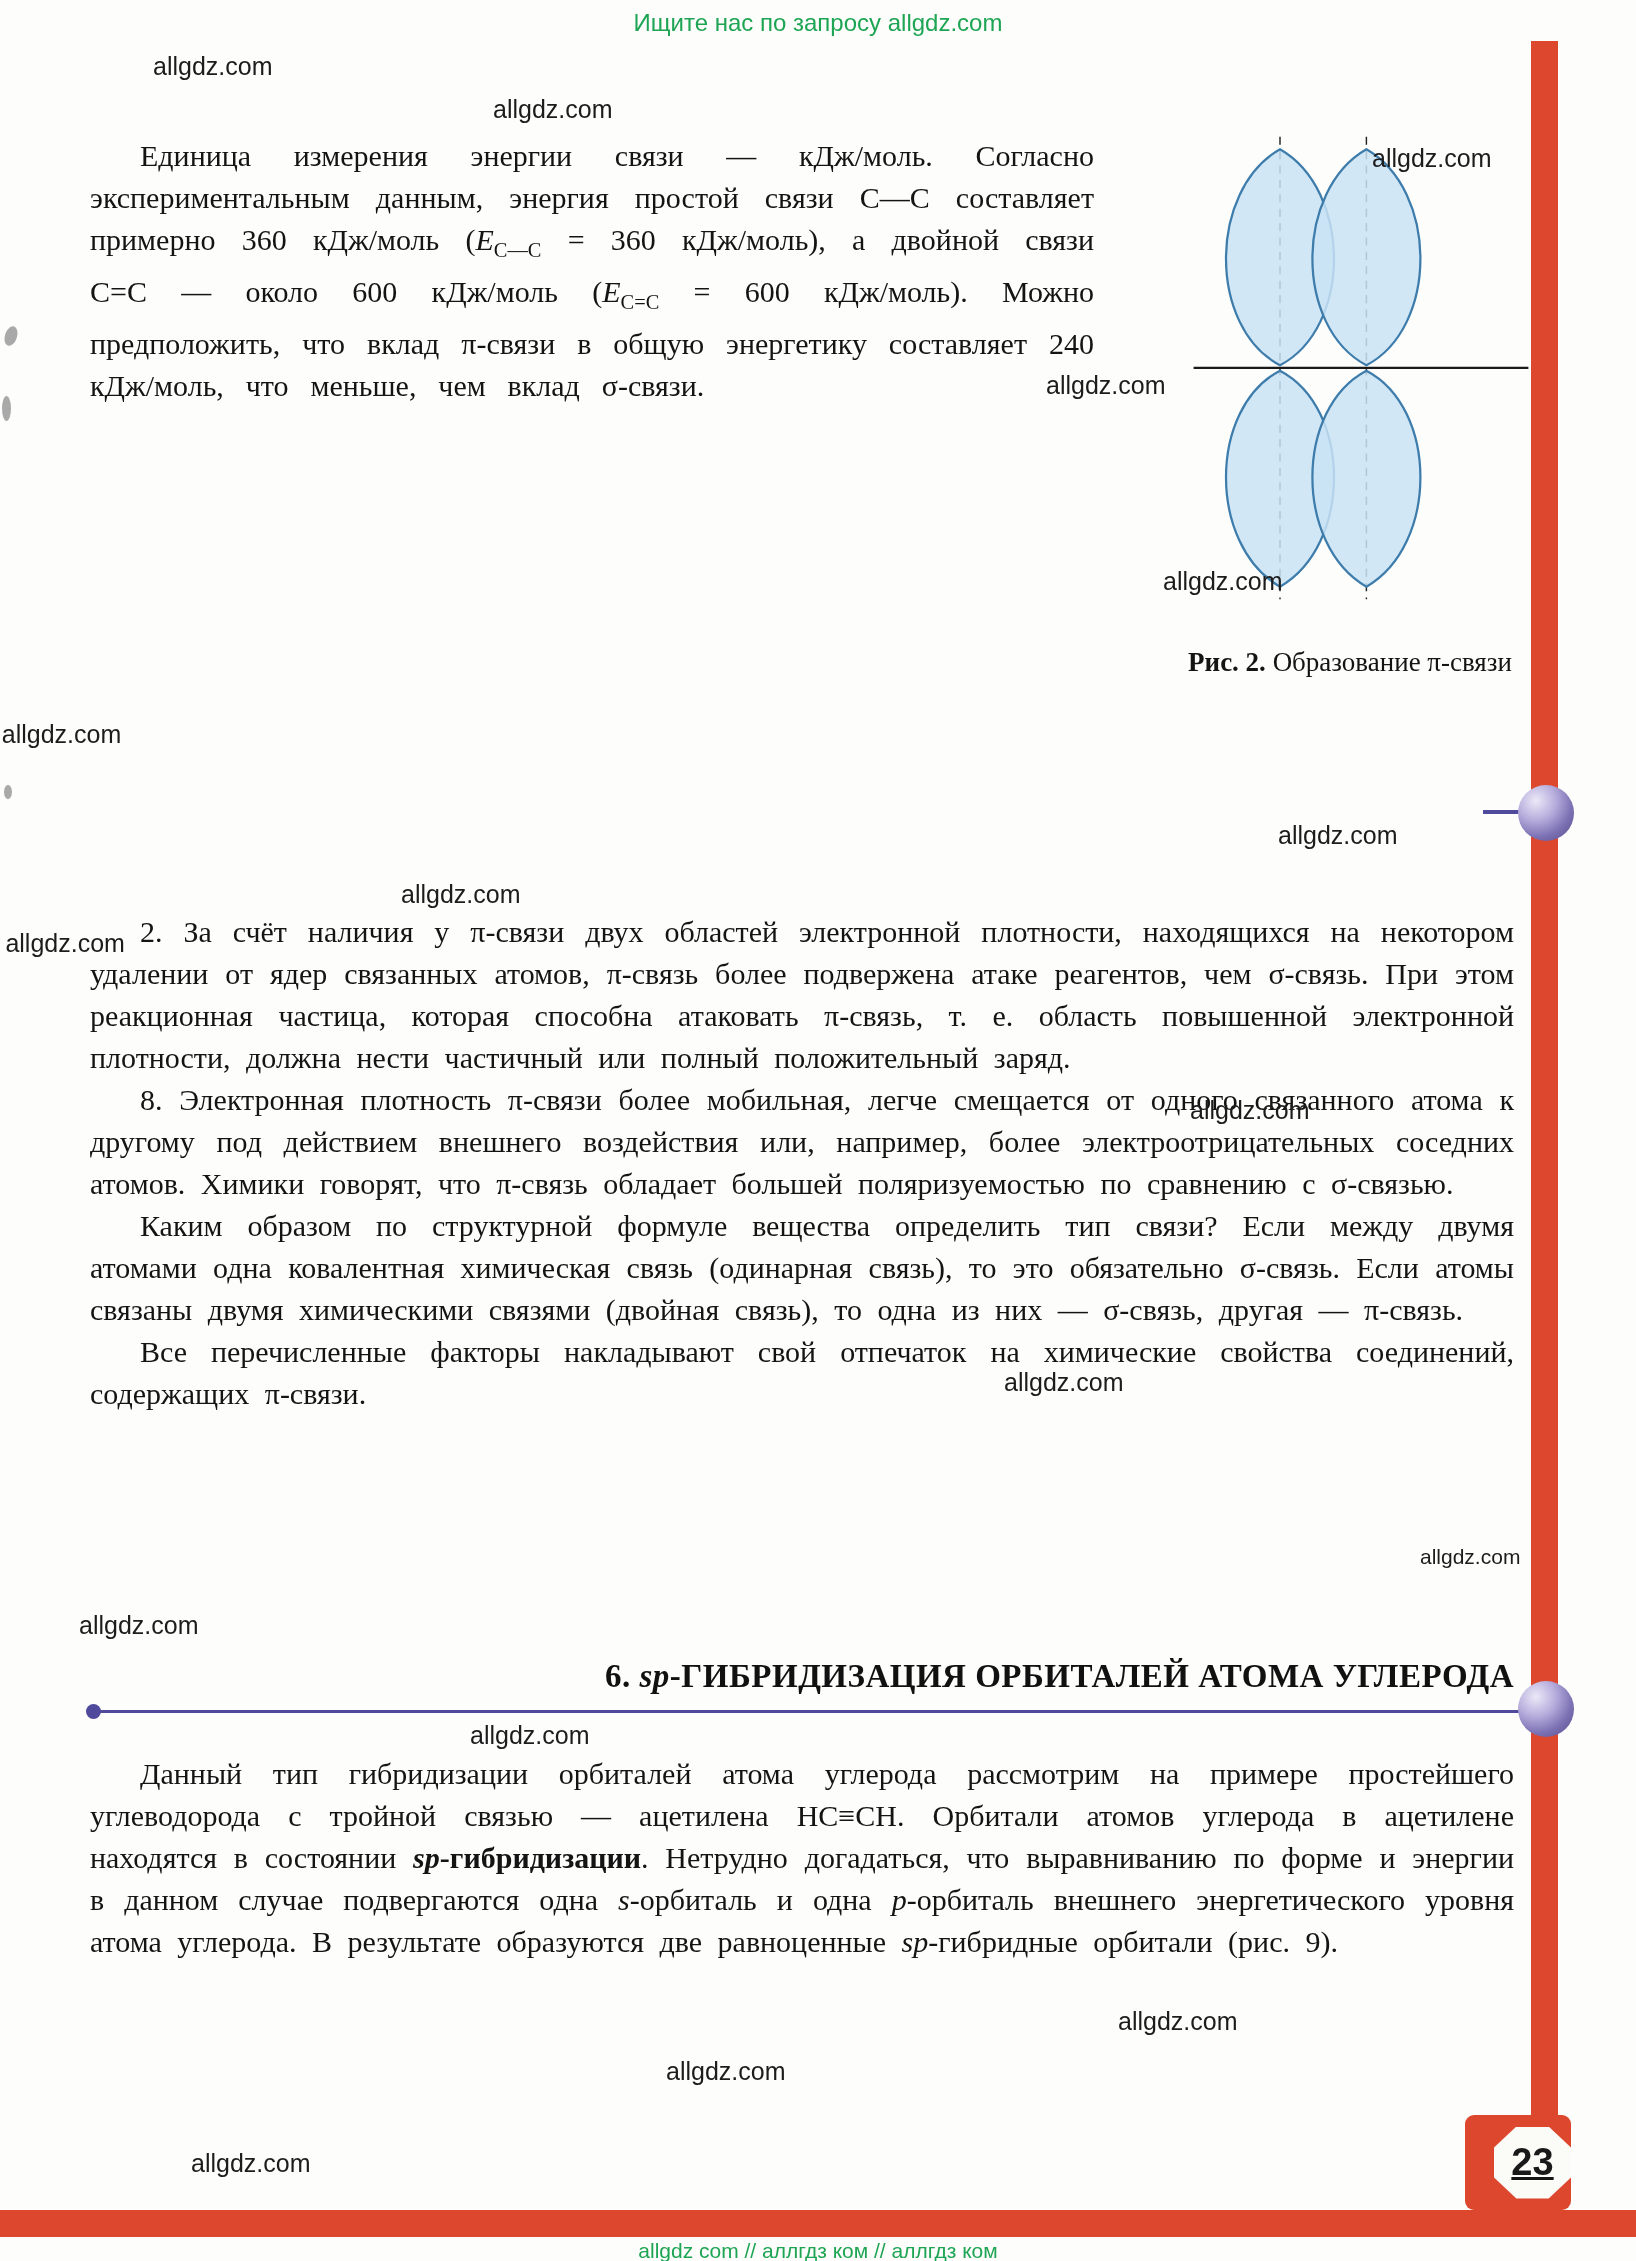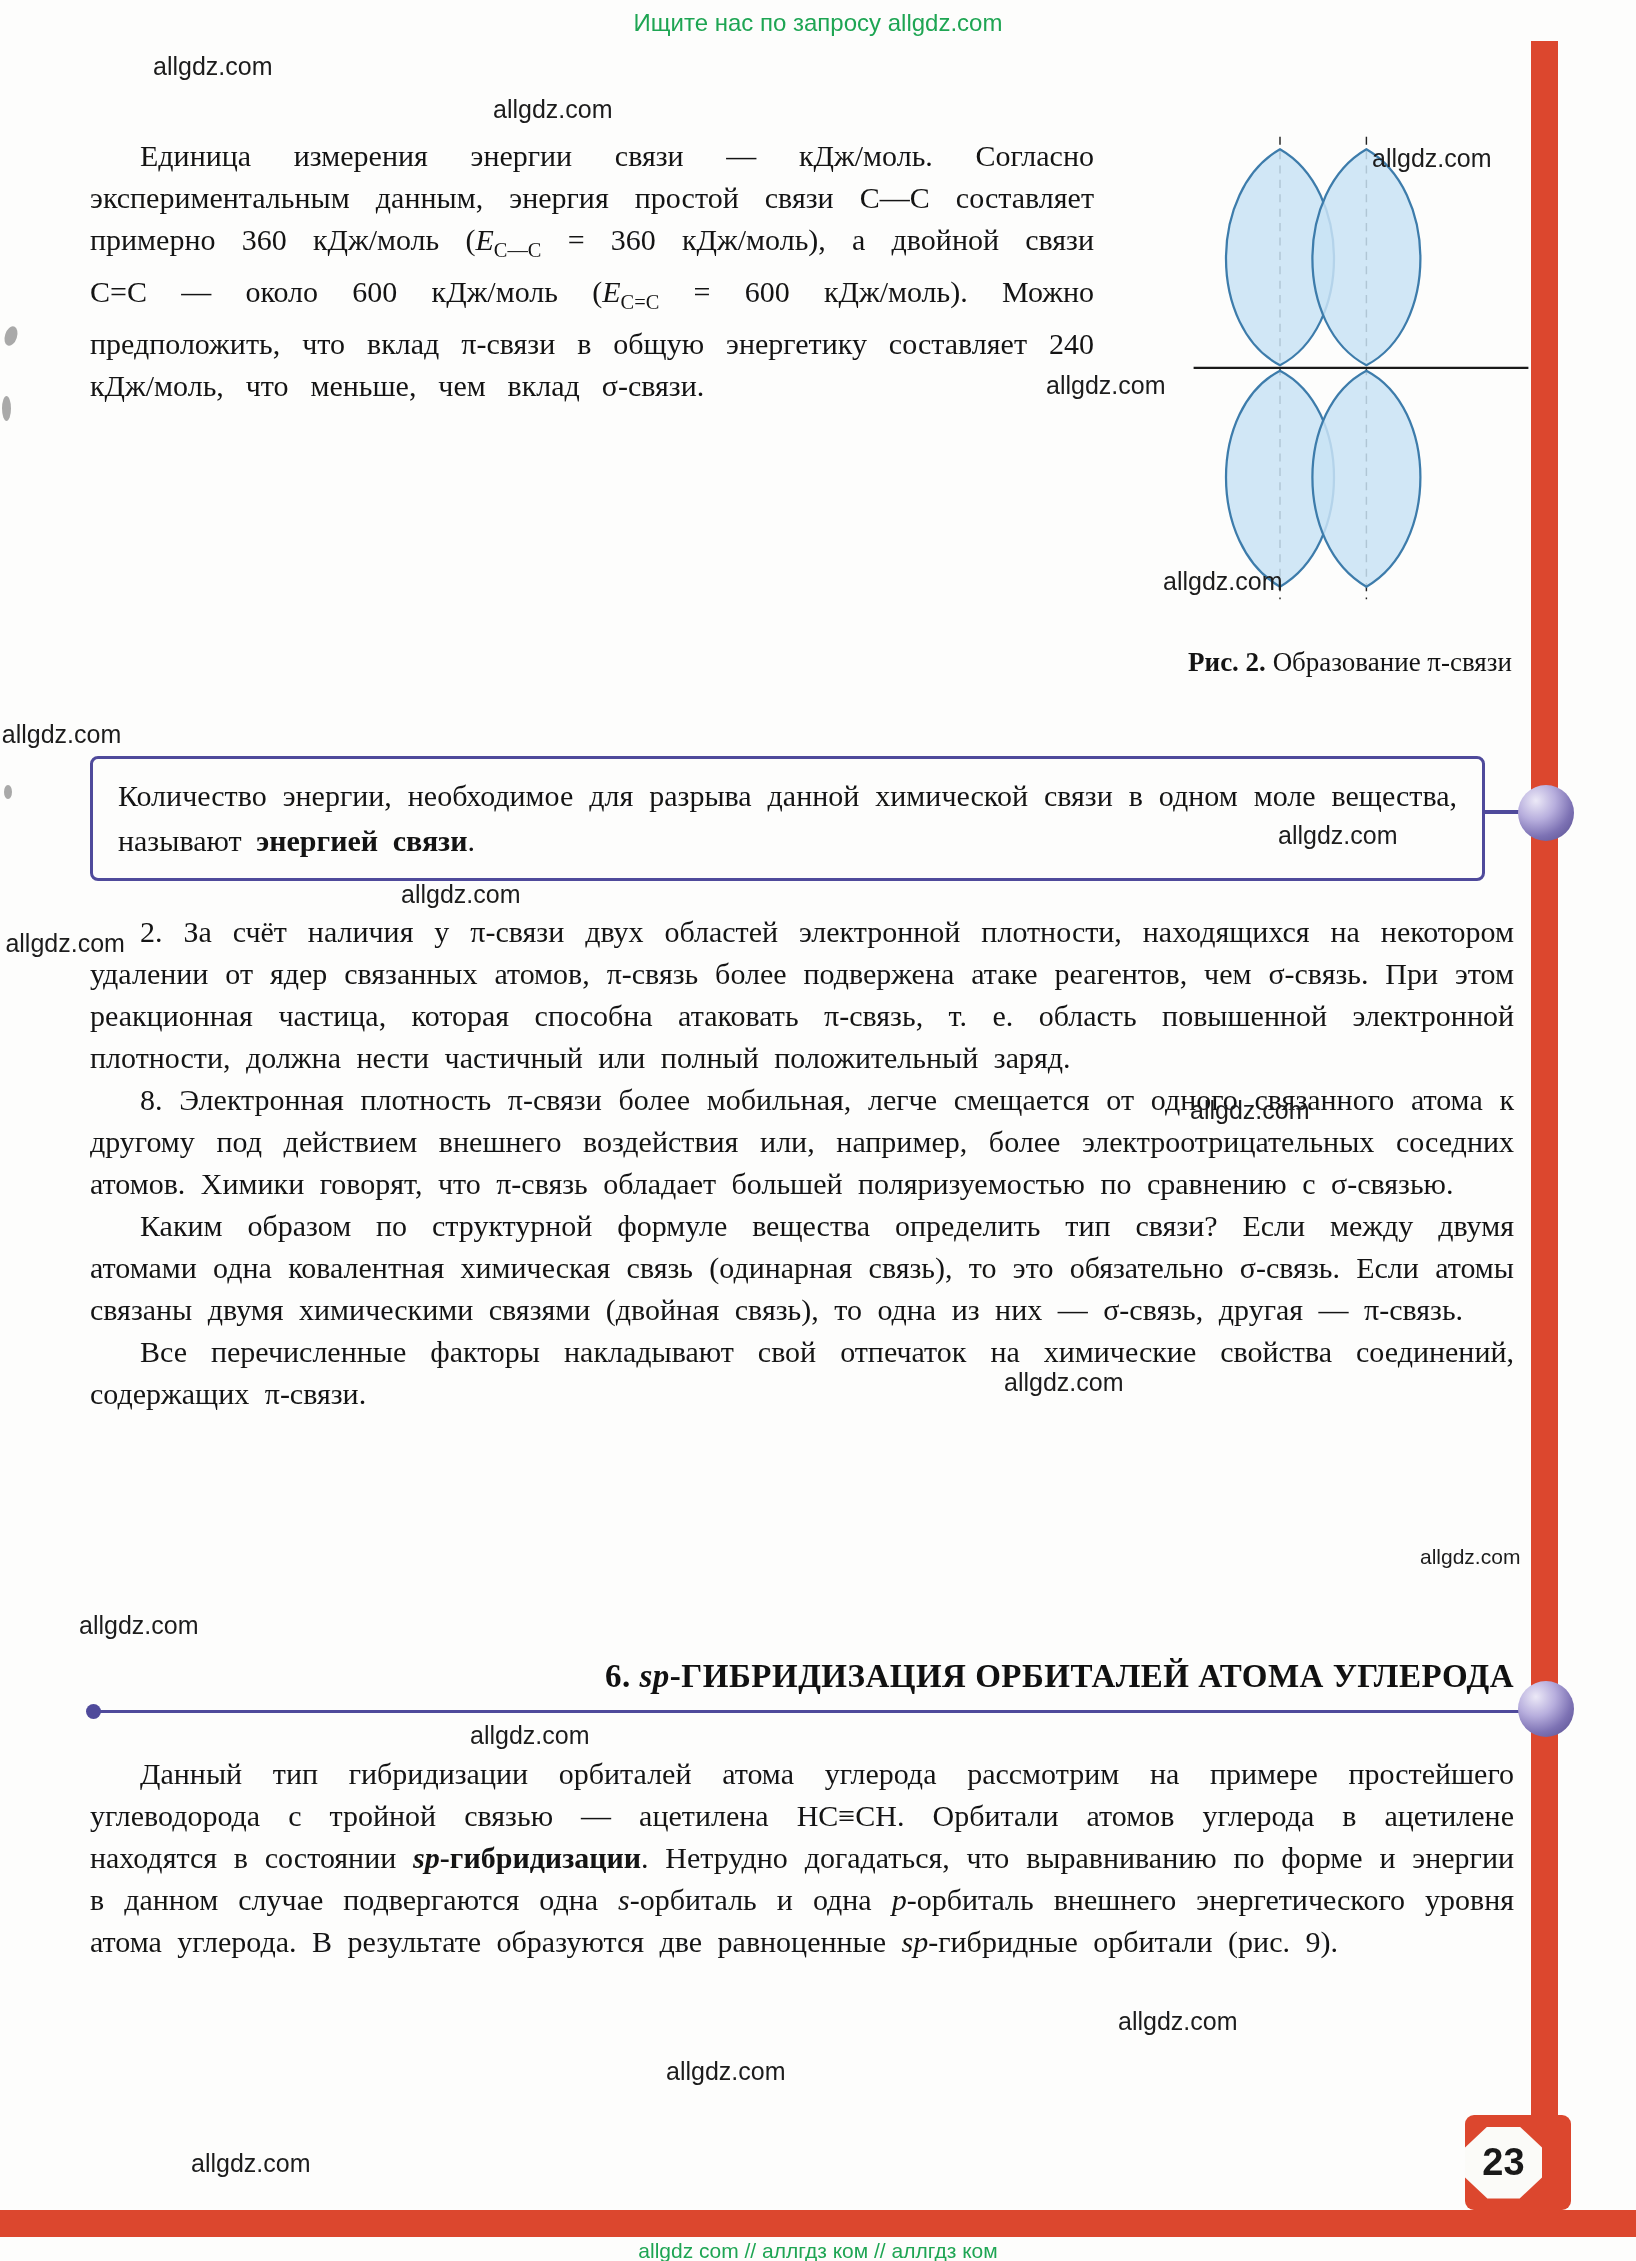--- a/index.html
+++ b/index.html
@@ -31,21 +31,21 @@
     text-align:center;
     font-family:"Liberation Sans","DejaVu Sans",sans-serif;
     font-size:21px;color:var(--link-green,#1ea553);
   }
   
   .red-bar{position:absolute;left:1531px;top:41px;width:27px;height:2168px;background:var(--accent-red,#dc472e);}
   .red-strip{position:absolute;left:0;top:2210px;width:1636px;height:27px;background:var(--accent-red,#dc472e);}
   .badge-block{
     position:absolute;left:1465px;top:2115px;width:106px;height:95px;
     background:var(--accent-red,#dc472e);border-radius:9px;
-    display:flex;align-items:center;justify-content:flex-start;
+    display:flex;align-items:center;justify-content:flex-end;text-decoration:underline;
   }
   .octagon{
     width:77px;height:72px;background:#fbfbf8;
     clip-path:polygon(29% 0,71% 0,100% 29%,100% 71%,71% 100%,29% 100%,0 71%,0 29%);
     display:flex;align-items:center;justify-content:center;
     font-family:"Liberation Sans","DejaVu Sans",sans-serif;
     font-weight:700;font-size:38px;color:#191919;
   }
   
   .sphere{
@@ -125,23 +125,20 @@
     <path class="orbital-lobe" d="M100,260 C20,218 20,66 100,20 C180,66 180,218 100,260 Z"></path>
     <path class="orbital-lobe" d="M196,260 C116,218 116,66 196,20 C276,66 276,218 196,260 Z"></path>
     <path class="orbital-lobe" d="M100,266 C20,308 20,460 100,506 C180,460 180,308 100,266 Z"></path>
     <path class="orbital-lobe" d="M196,266 C116,308 116,460 196,506 C276,460 276,308 196,266 Z"></path>
     <line x1="4" y1="263" x2="376" y2="263" stroke="#1a1a1a" stroke-width="2.4"></line>
   </svg>
   <div class="figure-caption">
     <b>Рис. 2.</b><span> Образование π-связи</span>
   </div>
 
-  <div class="def-box">
-    <p class="def-text">Количество энергии, необходимое для разрыва данной химической связи в одном моле вещества, называют <span style="font-weight: 700;">энергией связи</span>.</p>
-  </div>
   <div class="def-connector"></div>
   <div class="sphere sphere1"></div>
 
   <div class="body-text">
     <p class="para">2. За счёт наличия у π-связи двух областей электронной плотности, находящихся на некотором удалении от ядер связанных атомов, π-связь более подвержена атаке реагентов, чем σ-связь. При этом реакционная частица, которая способна атаковать π-связь, т. е. область повышенной электронной плотности, должна нести частичный или полный положительный заряд.</p>
     <p class="para">8. Электронная плотность π-связи более мобильная, легче смещается от одного связанного атома к другому под действием внешнего воздействия или, например, более электроотрицательных соседних атомов. Химики говорят, что π-связь обладает большей поляризуемостью по сравнению с σ-связью.</p>
     <p class="para">Каким образом по структурной формуле вещества определить тип связи? Если между двумя атомами одна ковалентная химическая связь (одинарная связь), то это обязательно σ-связь. Если атомы связаны двумя химическими связями (двойная связь), то одна из них — σ-связь, другая — π-связь.</p>
     <p class="para">Все перечисленные факторы накладывают свой отпечаток на химические свойства соединений, содержащих π-связи.</p>
   </div>
 

